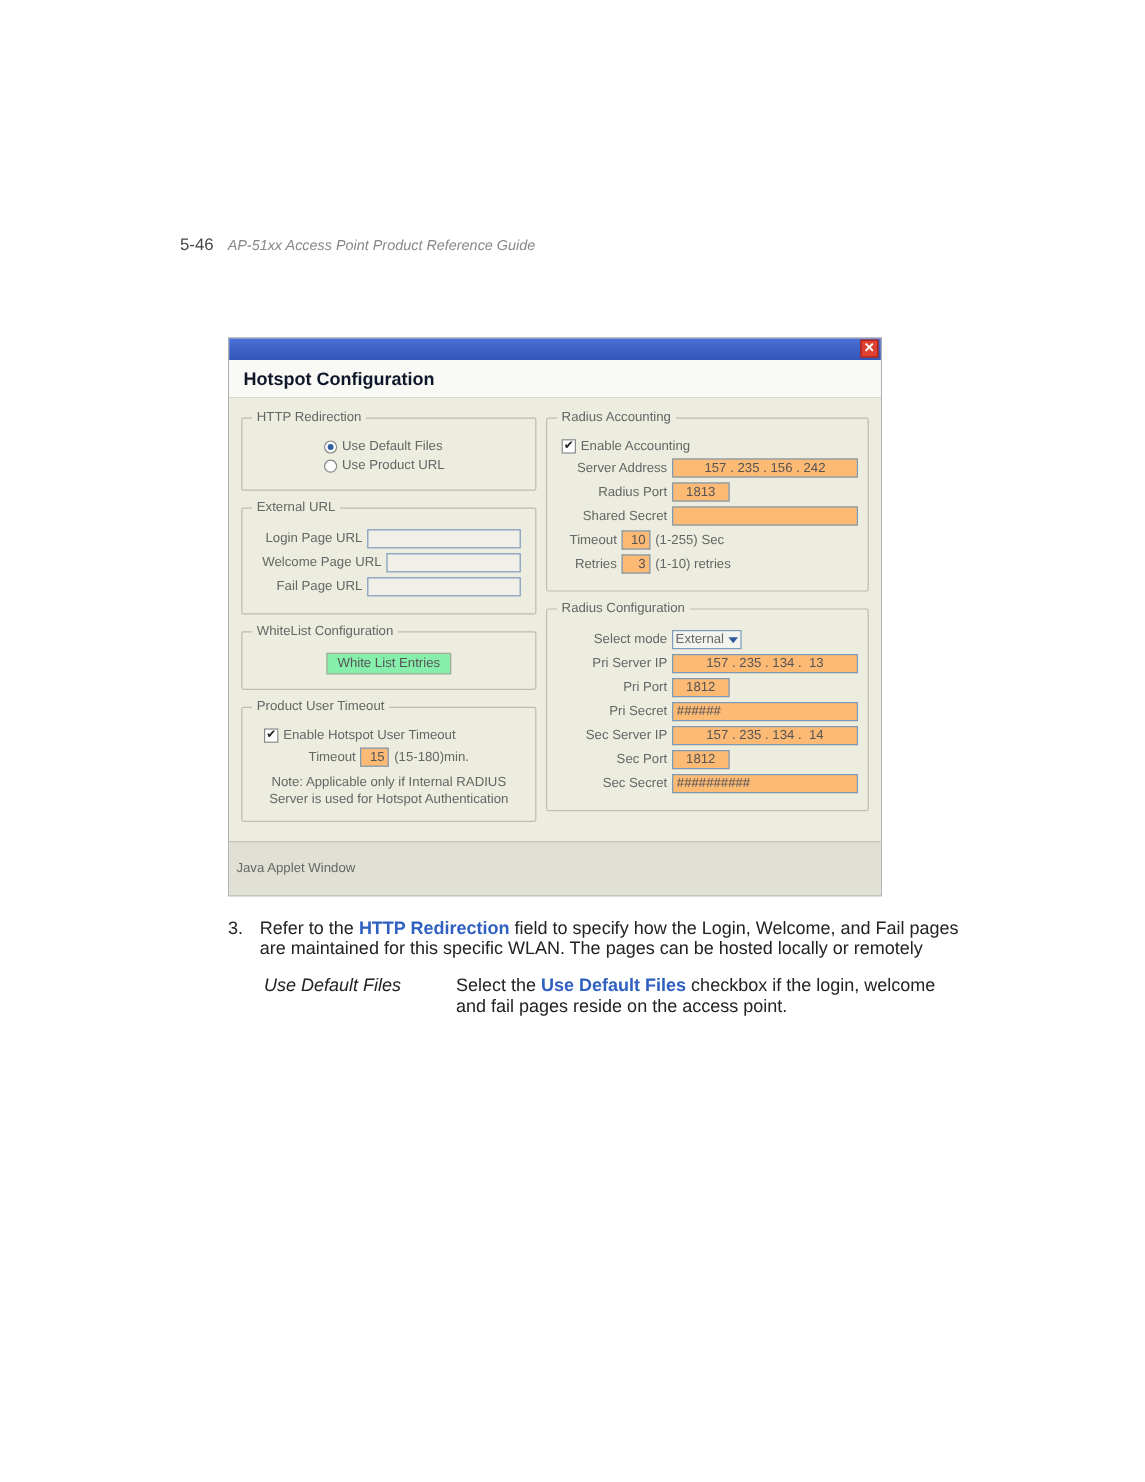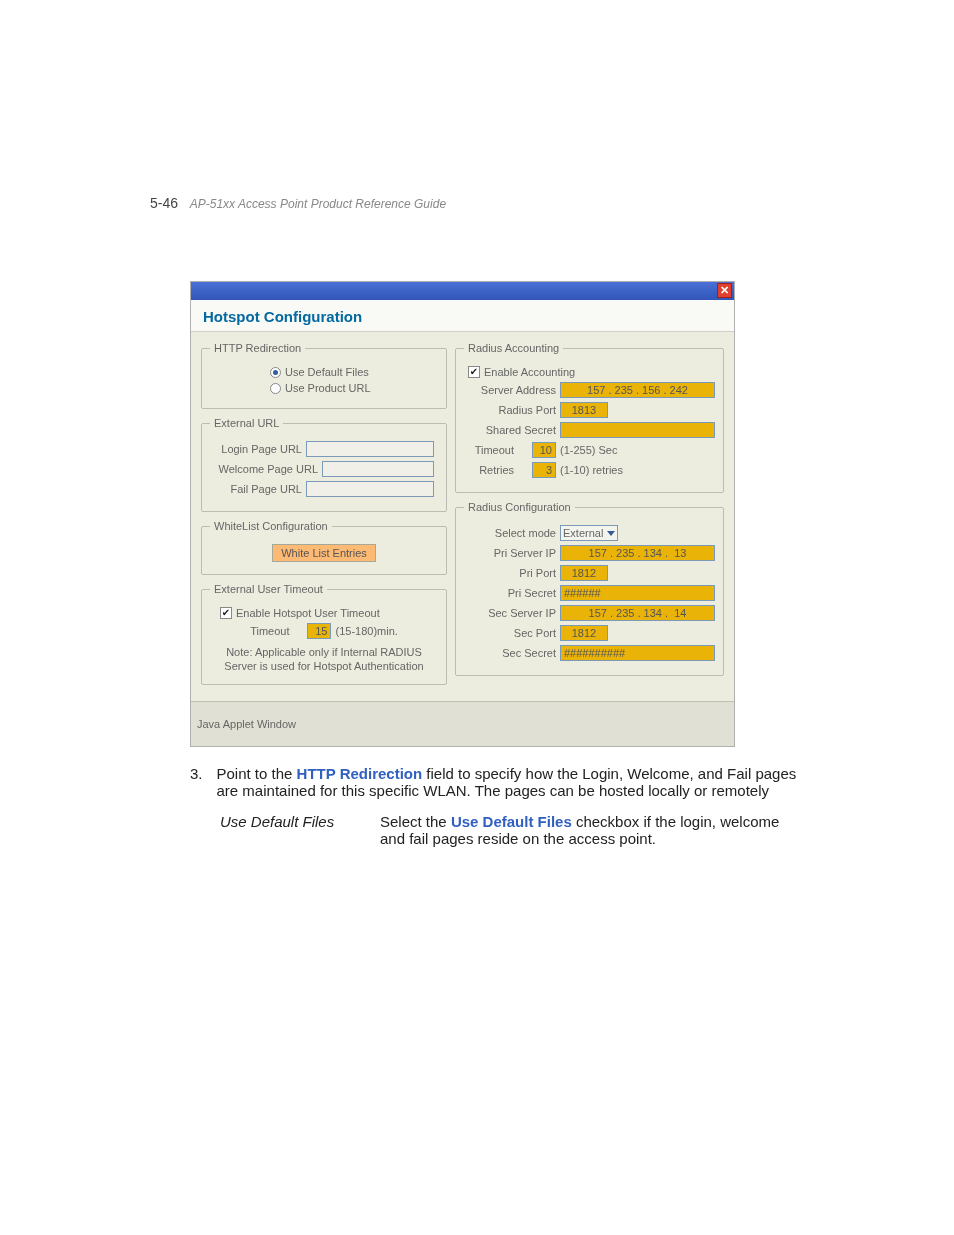--- a/index.html
+++ b/index.html
@@ -42,21 +42,21 @@
     height: 15px;
     background: #e04030;
     border: 1px solid #a02018;
     color: #fff;
     font-size: 11px;
     line-height: 12px;
     text-align: center;
     font-weight: bold;
   }
   .dialog-title {
-    color: #0369a1;
+    color: #0f172a;
     font-weight: bold;
     font-size: 15px;
     padding: 8px 12px 6px 12px;
     border-bottom: 1px solid #d0d0c8;
     background: #f9f9f5;
   }
   .dialog-body {
     background: #ececdf;
     padding: 10px 10px 8px 10px;
     display: flex;
@@ -87,28 +87,28 @@
   .radio-row { margin-left: 60px; }
   .field-row label.lbl {
     width: 92px;
     text-align: right;
     display: inline-block;
     color: #666;
   }
   .disabled-label { color: #b8b8aa; }
   input[type=text], input[type=password] {
     border: 1px solid #7a9ab8;
-    background: #eab308;
+    background: #fdba74;
     font-size: 11px;
     padding: 1px 3px;
     height: 16px;
     color: #555;
   }
   input[disabled] { background: #f0f0e8; color:#bbb; }
-  .small-input { width: 24px; text-align: right; margin-left: 14px; }
+  .small-input { width: 24px; text-align: right; }
   .med-input { width: 48px; text-align: center; }
   .wide-input { width: 128px; }
   .wider-input { width: 155px; text-align:center; }
   .select-box {
     border: 1px solid #7a9ab8;
     background: #f4f4ef;
     font-size: 11px;
     height: 16px;
     padding: 0 2px;
     display: inline-flex;
@@ -116,21 +116,21 @@
     gap: 4px;
   }
   .select-arrow {
     display: inline-block;
     width: 0; height: 0;
     border-left: 4px solid transparent;
     border-right: 4px solid transparent;
     border-top: 5px solid #335a98;
   }
   .btn {
-    background: #fdba74;
+    background: #86efac;
     border: 1px solid #a8a898;
     font-size: 11px;
     padding: 2px 8px;
     color: #555;
     cursor: pointer;
   }
   .whitelist-btn-row { text-align:center; padding: 4px 0 2px 0; }
   .note { color:#666; font-size:11px; line-height:1.3; margin-top:6px; text-align: center;}
   .footer-bar {
     background: #ececdf;
@@ -217,21 +217,21 @@
           </fieldset>
 
           <fieldset class="group">
             <legend>WhiteList Configuration</legend>
             <div class="whitelist-btn-row">
               <button class="btn">White List Entries</button>
             </div>
           </fieldset>
 
           <fieldset class="group">
-            <legend>External User Timeout</legend>
+            <legend>Product User Timeout</legend>
             <div class="check-row" style="margin-left:10px">
               <span class="ck">✔</span>
               <span>Enable Hotspot User Timeout</span>
             </div>
             <div class="field-row" style="justify-content:center">
               <label>Timeout</label>
               <input type="text" class="small-input" value="15" style="">
               <span>(15-180)min.</span>
             </div>
             <div class="note">Note: Applicable only if Internal RADIUS Server is used for Hotspot Authentication</div>
@@ -307,21 +307,21 @@
       </div>
 
       <div class="status-bar">Java Applet Window</div>
     </div>
   </div>
 
   <div class="body-text">
     <div class="num-item">
       <div class="n">3.</div>
       <div>
-        <span>Point to the </span><span class="link-blue">HTTP Redirection</span><span> field to specify how the Login, Welcome, and Fail pages are maintained for this specific WLAN. The pages can be hosted locally or remotely</span>
+        <span>Refer to the </span><span class="link-blue">HTTP Redirection</span><span> field to specify how the Login, Welcome, and Fail pages are maintained for this specific WLAN. The pages can be hosted locally or remotely</span>
       </div>
     </div>
     <div class="def-row">
       <div class="term">Use Default Files</div>
       <div class="def">
         <span>Select the </span><span class="link-blue">Use Default Files</span><span> checkbox if the login, welcome and fail pages reside on the access point.</span>
       </div>
     </div>
   </div>
 </div>

